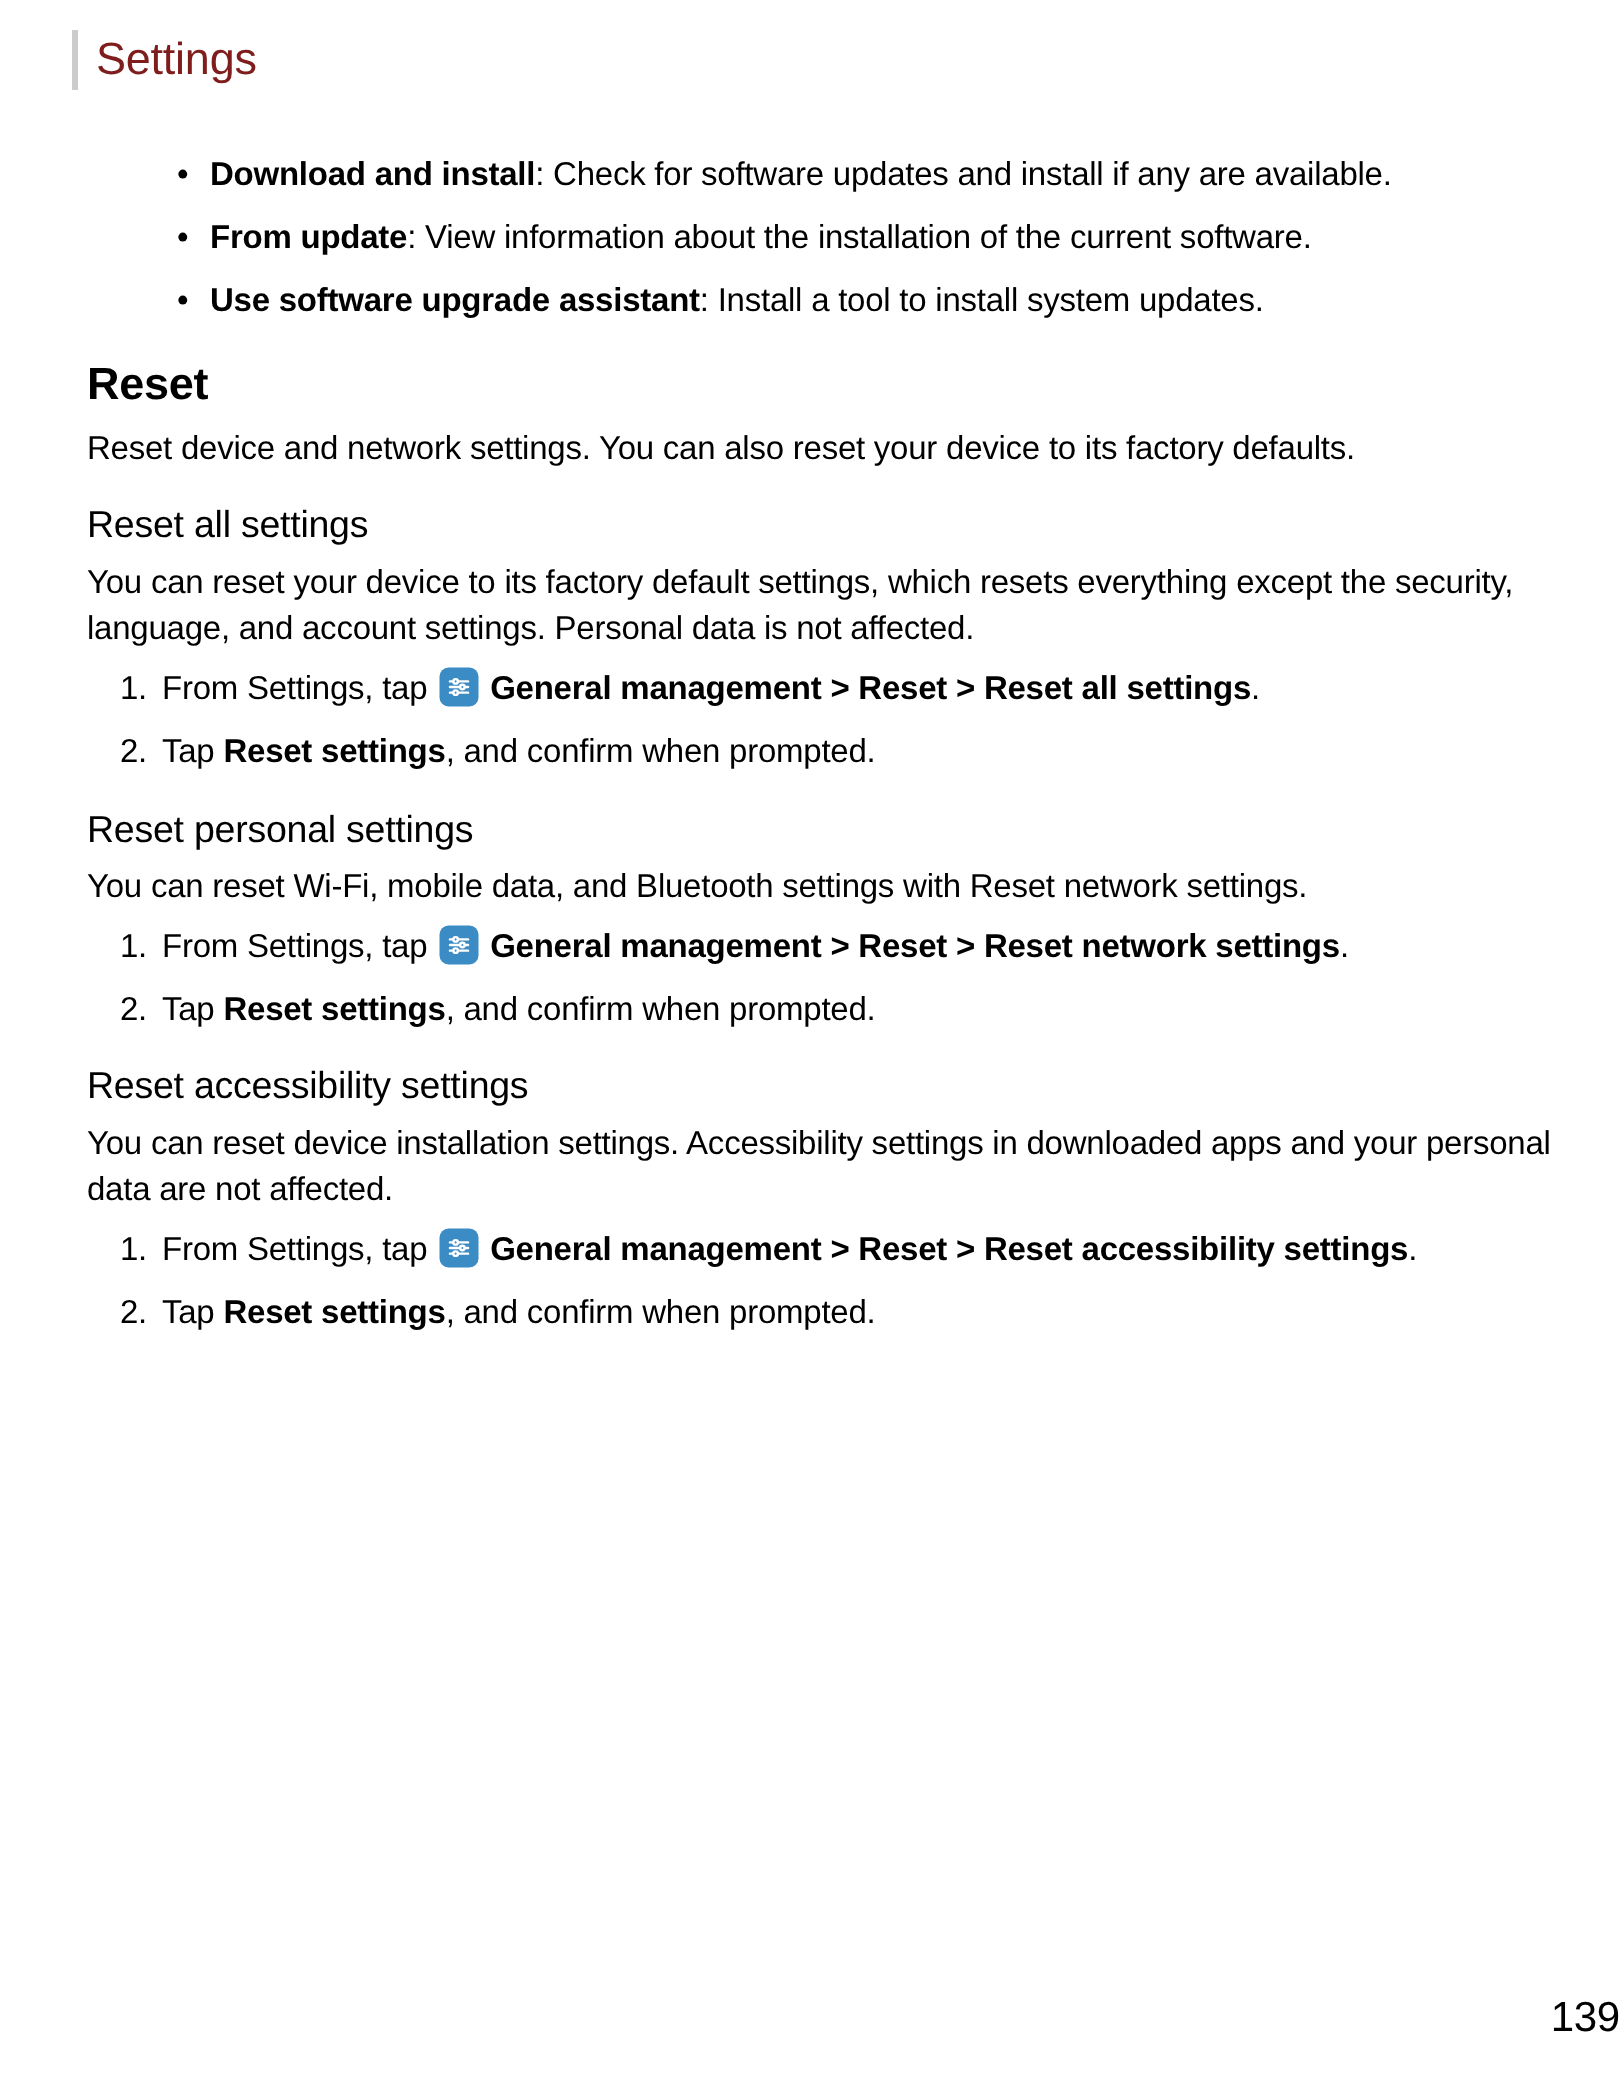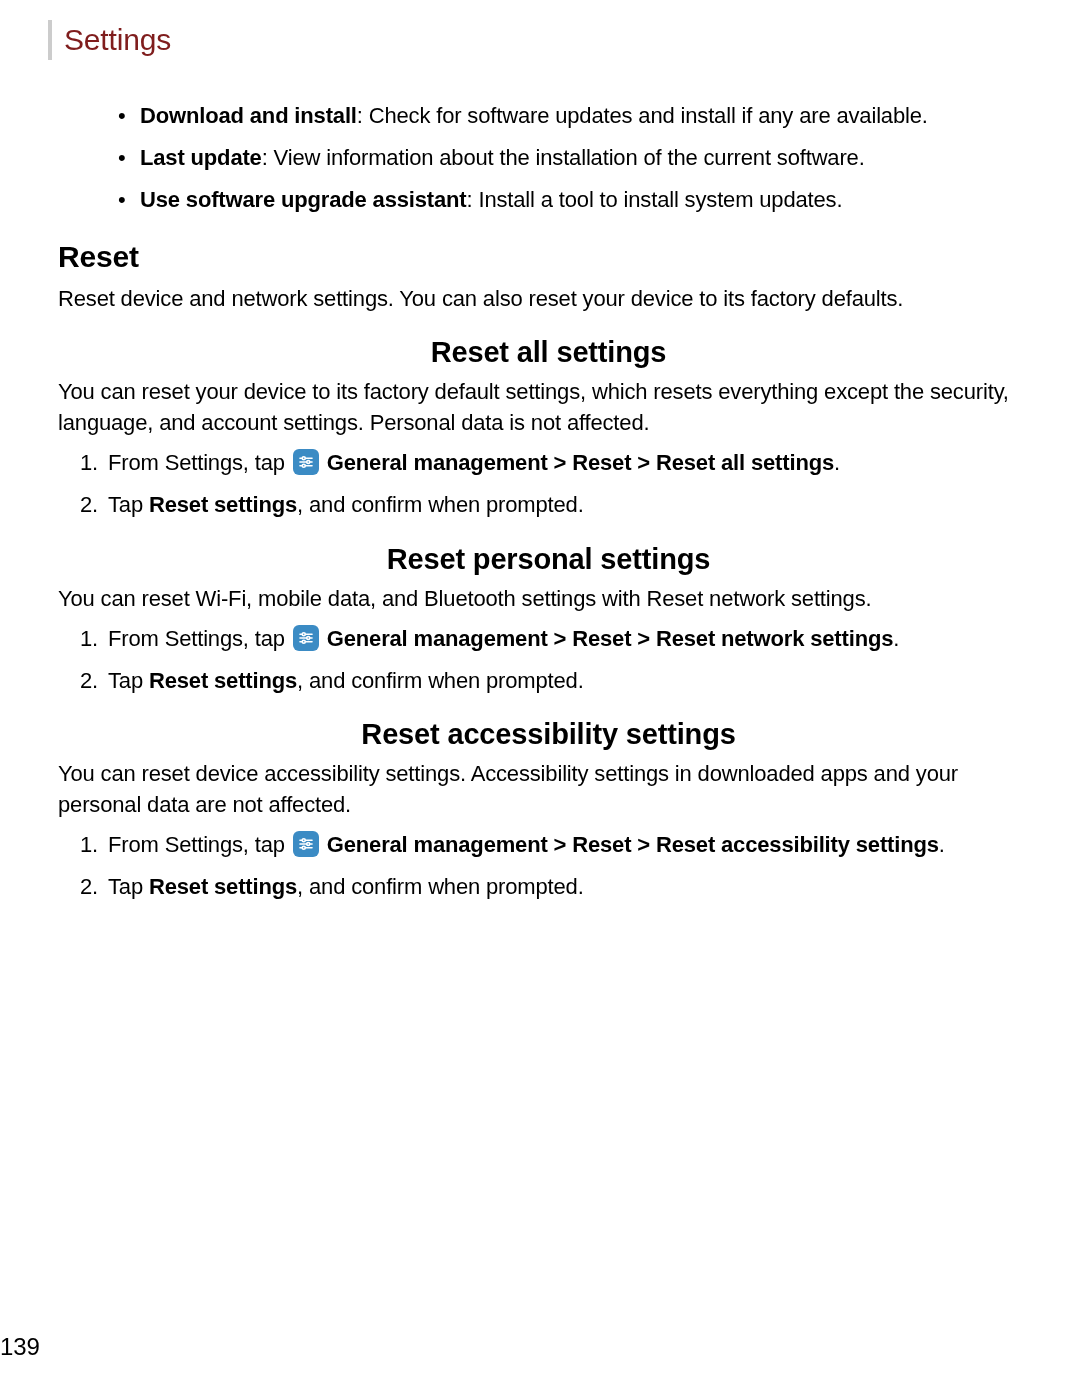--- a/index.html
+++ b/index.html
@@ -60,25 +60,24 @@
     .bold {
       font-weight: 700;
     }
     h2 {
       font-size: 30px;
       font-weight: 700;
       margin-top: 18px;
       margin-bottom: 10px;
     }
     h3 {
-      font-size: 29px;
-      font-weight: 700;
+      font-size: 25px;
+      font-weight: 400;
       margin-top: 22px;
       margin-bottom: 8px;
-      text-align: center;
     }
     p.body-text {
       font-size: 22px;
       line-height: 1.4;
       margin-bottom: 8px;
     }
     .num-list {
       list-style: none;
       padding-left: 50px;
       margin-top: 0;
@@ -113,40 +112,40 @@
     }
     .settings-icon svg {
       width: 18px;
       height: 18px;
     }
     .page-number {
       position: absolute;
       bottom: 36px;
       left: 0;
       right: 0;
-      text-align: left;
-      font-size: 24px;
+      text-align: right;
+      font-size: 28px;
     }
   </style>
 </head>
 <body>
 
 <div class="page-header">
   <div class="header-bar"></div>
   <div class="header-title">Settings</div>
 </div>
 
 <div class="content">
 
   <ul class="bullet-list">
     <li>
       <span class="bold">Download and install</span><span>: Check for software updates and install if any are available.</span>
     </li>
     <li>
-      <span class="bold">Last update</span><span>: View information about the installation of the current software.</span>
+      <span class="bold">From update</span><span>: View information about the installation of the current software.</span>
     </li>
     <li>
       <span class="bold">Use software upgrade assistant</span><span>: Install a tool to install system updates.</span>
     </li>
   </ul>
 
   <h2>Reset</h2>
   <p class="body-text">Reset device and network settings. You can also reset your device to its factory defaults.</p>
 
   <h3>Reset all settings</h3>
@@ -183,21 +182,21 @@
             <circle cx="9" cy="17" r="2" fill="#3b8bc4"></circle>
           </svg>
         </span> <span class="bold">General management &gt; Reset &gt; Reset network settings</span><span>.</span>
     </li>
     <li>
       <span>Tap </span><span class="bold">Reset settings</span><span>, and confirm when prompted.</span>
     </li>
   </ol>
 
   <h3>Reset accessibility settings</h3>
-  <p class="body-text">You can reset device accessibility settings. Accessibility settings in downloaded apps and your personal data are not affected.</p>
+  <p class="body-text">You can reset device installation settings. Accessibility settings in downloaded apps and your personal data are not affected.</p>
   <ol class="num-list">
     <li>
       <span>From Settings, tap </span><span class="settings-icon">
           <svg viewBox="0 0 24 24" fill="none" stroke="#ffffff" stroke-width="2.2" stroke-linecap="round">
             <line x1="4" y1="7" x2="20" y2="7"></line>
             <circle cx="9" cy="7" r="2" fill="#3b8bc4"></circle>
             <line x1="4" y1="12" x2="20" y2="12"></line>
             <circle cx="15" cy="12" r="2" fill="#3b8bc4"></circle>
             <line x1="4" y1="17" x2="20" y2="17"></line>
             <circle cx="9" cy="17" r="2" fill="#3b8bc4"></circle>

